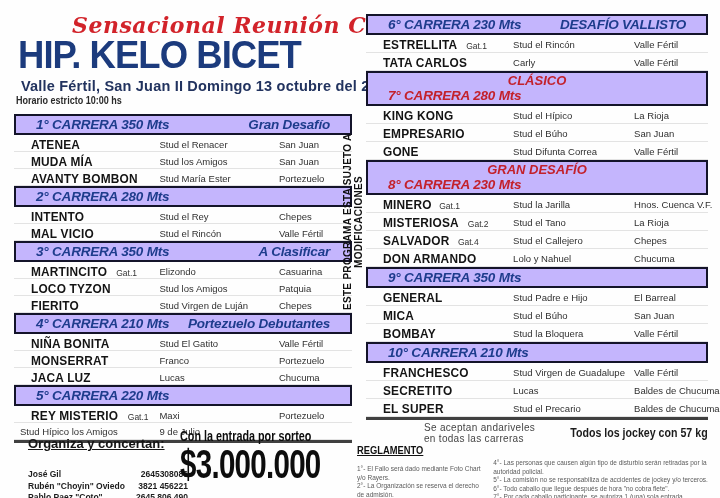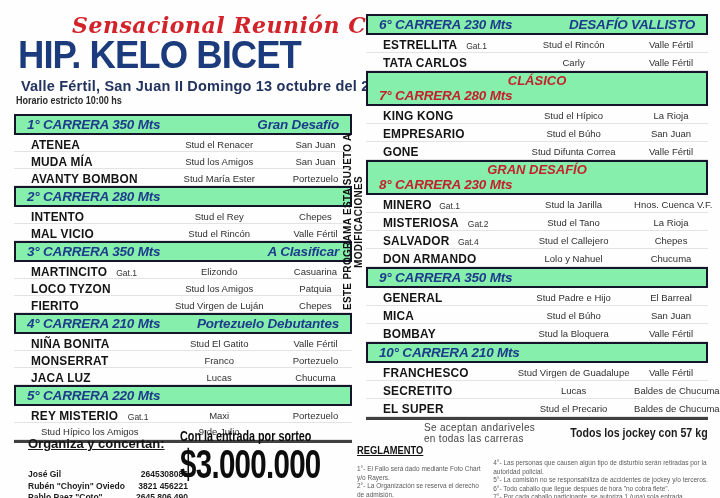--- a/index.html
+++ b/index.html
@@ -29,22 +29,22 @@
     font-size:11px; font-weight:700; color:#2a2a2a;
     transform:scaleX(0.82); transform-origin:left;
   }
   
   .col { position:absolute; }
   .col-left  { left:14px;  top:114px; width:338px; }
   .col-right { left:366px; top:14px;  width:342px; }
   .race-section { border-bottom:0; }
   .race-section.last { border-bottom:3px solid #404040; }
   .race-header {
-    border:2px solid #14142a; background:#86efac;
-    padding:0 11px; height:21px; display:flex; align-items:center;
+    border:2px solid #14142a; background:#c4b5fd;
+    padding:0 20px; height:21px; display:flex; align-items:center;
   }
   .race-header.tall { height:35px; flex-direction:column; align-items:flex-end; justify-content:center; }
   .race-header-line { display:flex; justify-content:space-between; align-items:center; width:100%; }
   .race-top-label {
     text-align:center; width:100%;
     font-size:13px; font-style:italic; font-weight:800; color:#c3212b;
     line-height:14px;
   }
   .race-number, .race-category {
     font-size:13.5px; font-style:italic; font-weight:800; color:#1e3c8c;
@@ -57,21 +57,21 @@
     padding-left:6px;
   }
   .col-left  .horse-row { height:17px; }
   .col-right .horse-row { height:18px; }
   .horse-name-cell { white-space:nowrap;padding-left:11px; }
   .horse-name {
     font-size:12.5px; font-weight:800; color:#141414; letter-spacing:0.2px;
     display:inline-block; transform:scaleX(0.95); transform-origin:left;
   }
   .horse-gat { font-size:8.5px; font-weight:400; color:#333; margin-left:5px; }
-  .horse-stud, .horse-origin { font-size:9.5px; color:#303030; text-align:center; white-space:nowrap; }
+  .horse-stud, .horse-origin { font-size:9.5px; color:#303030; text-align:left; white-space:nowrap; }
   
   .side-note {
     position:absolute; left:342px; top:92px; width:22px; height:260px;
     writing-mode:vertical-rl; transform:rotate(180deg);
     font-size:10px; font-weight:700; color:#101010; letter-spacing:0.3px;
     text-align:center;
   }
   
   .organizers { position:absolute; left:28px; top:436px; width:160px; }
   .organizers-title {

